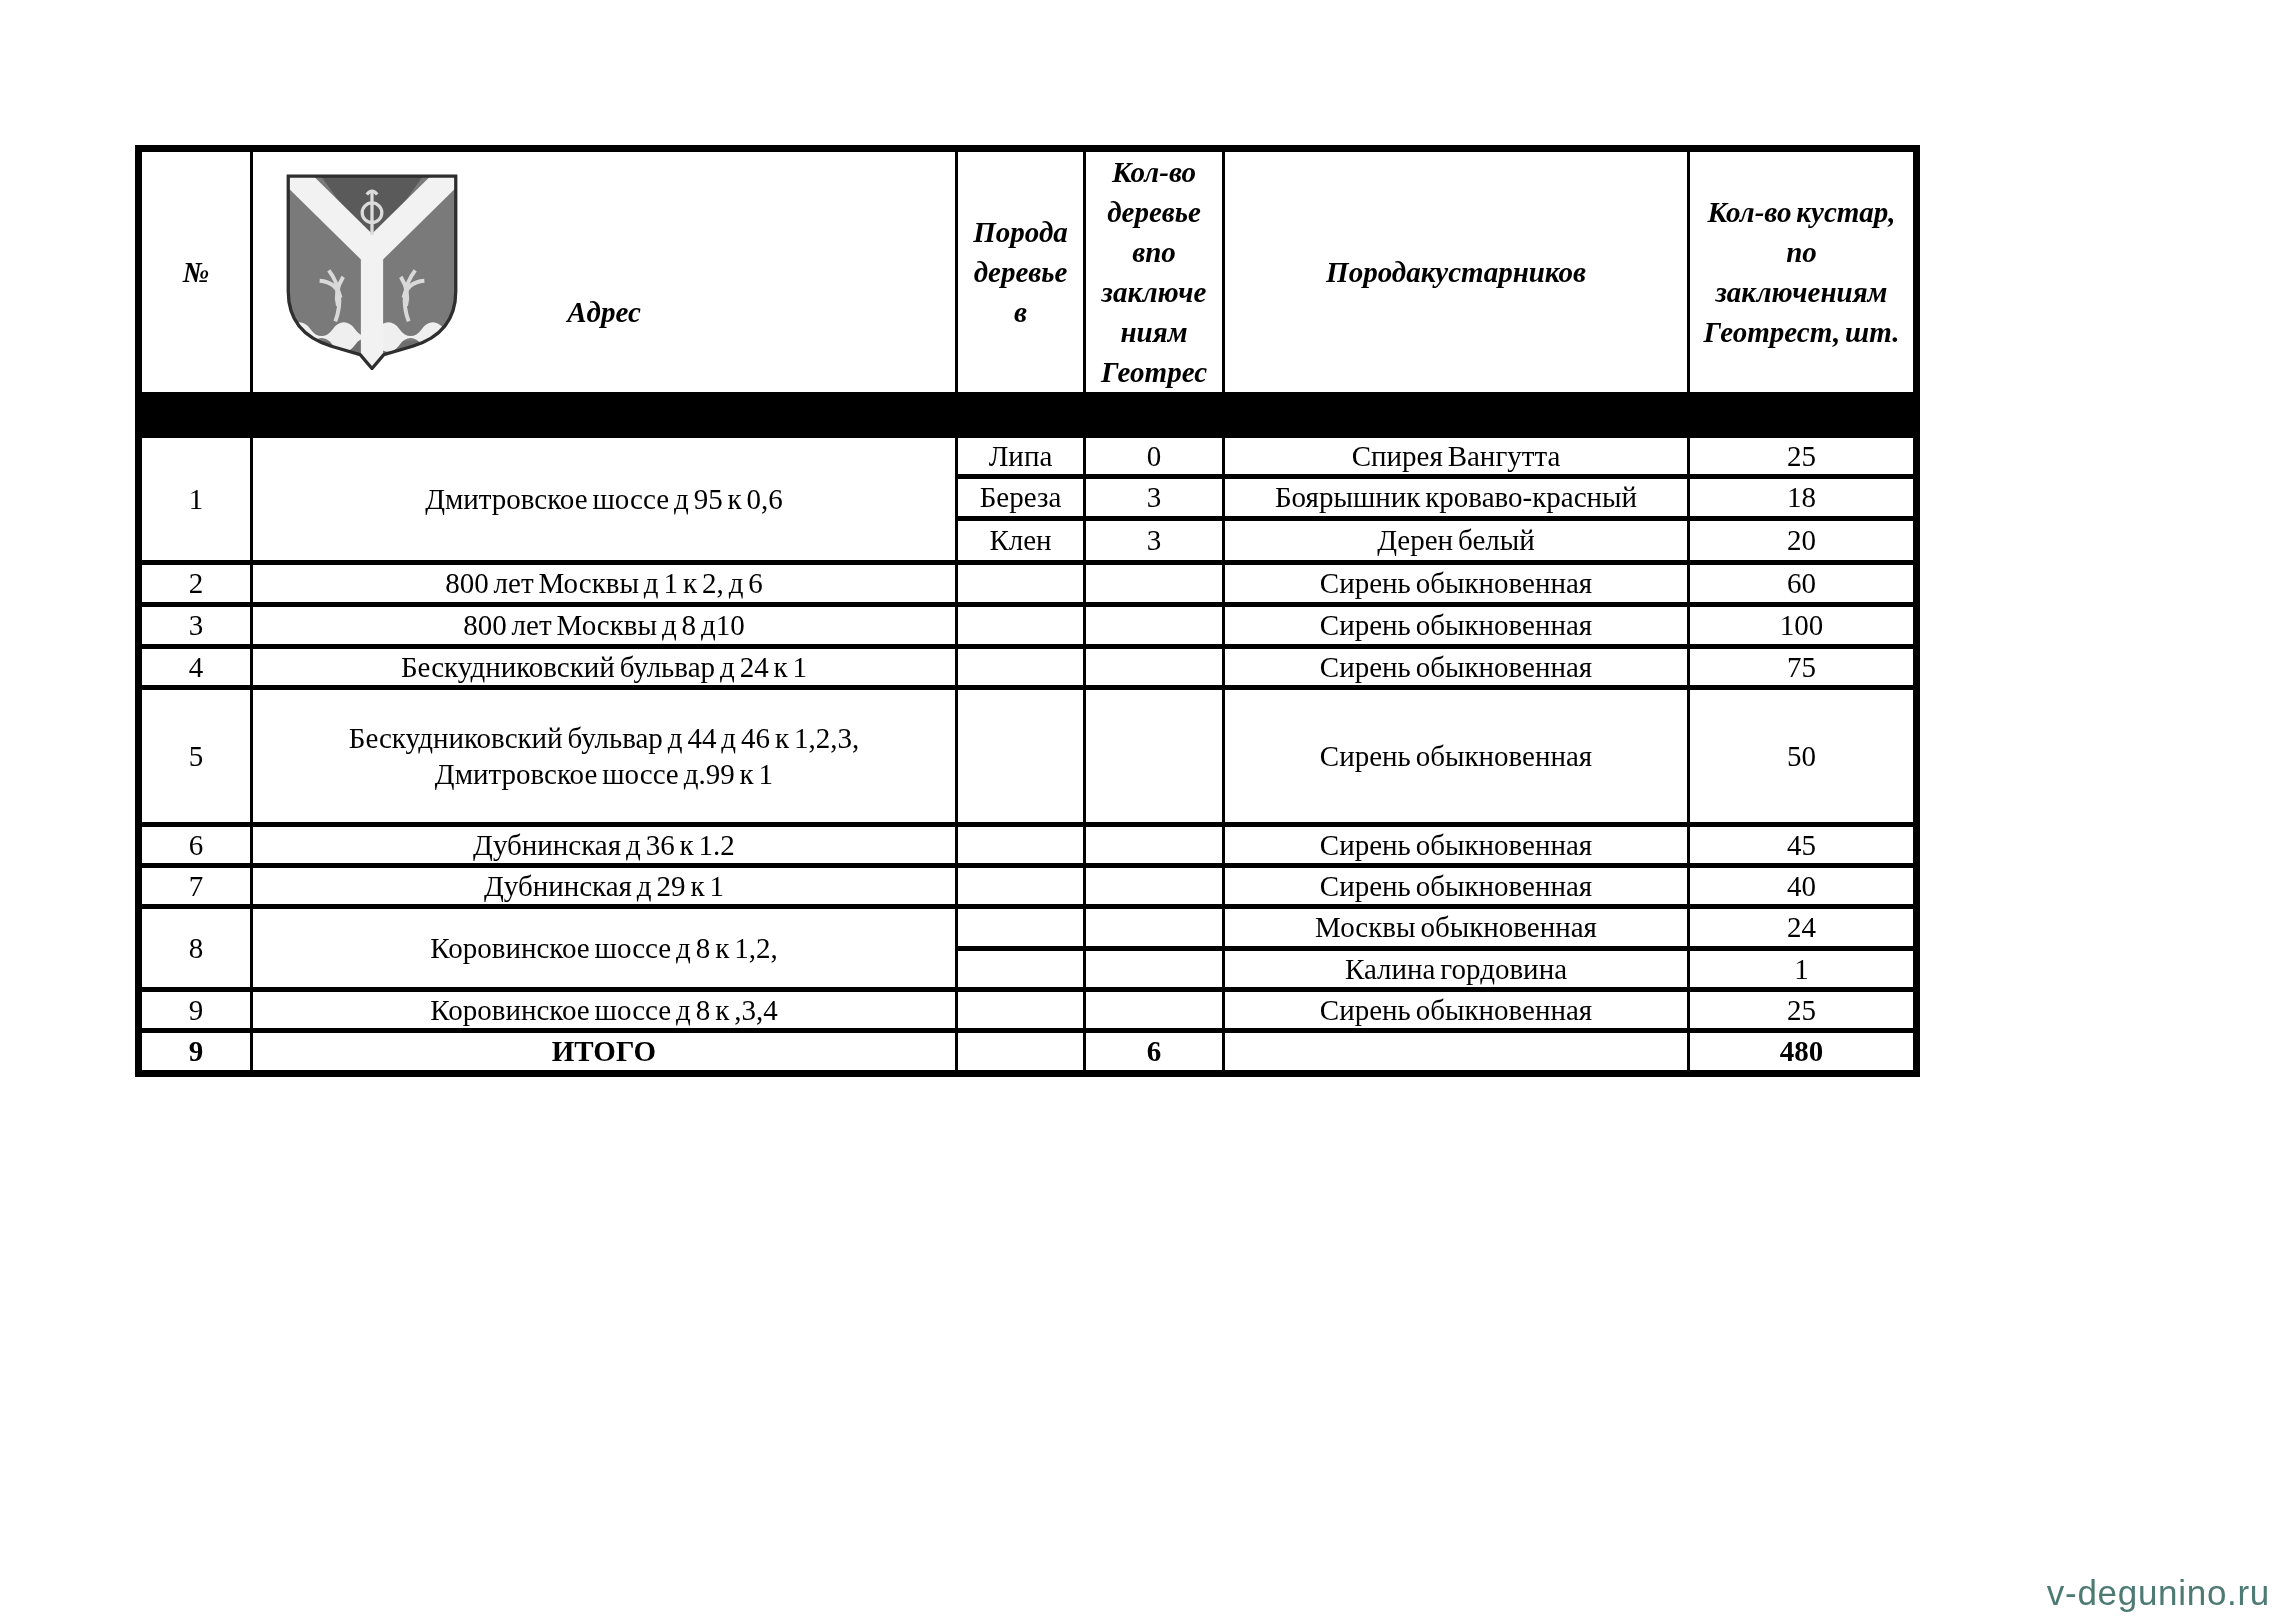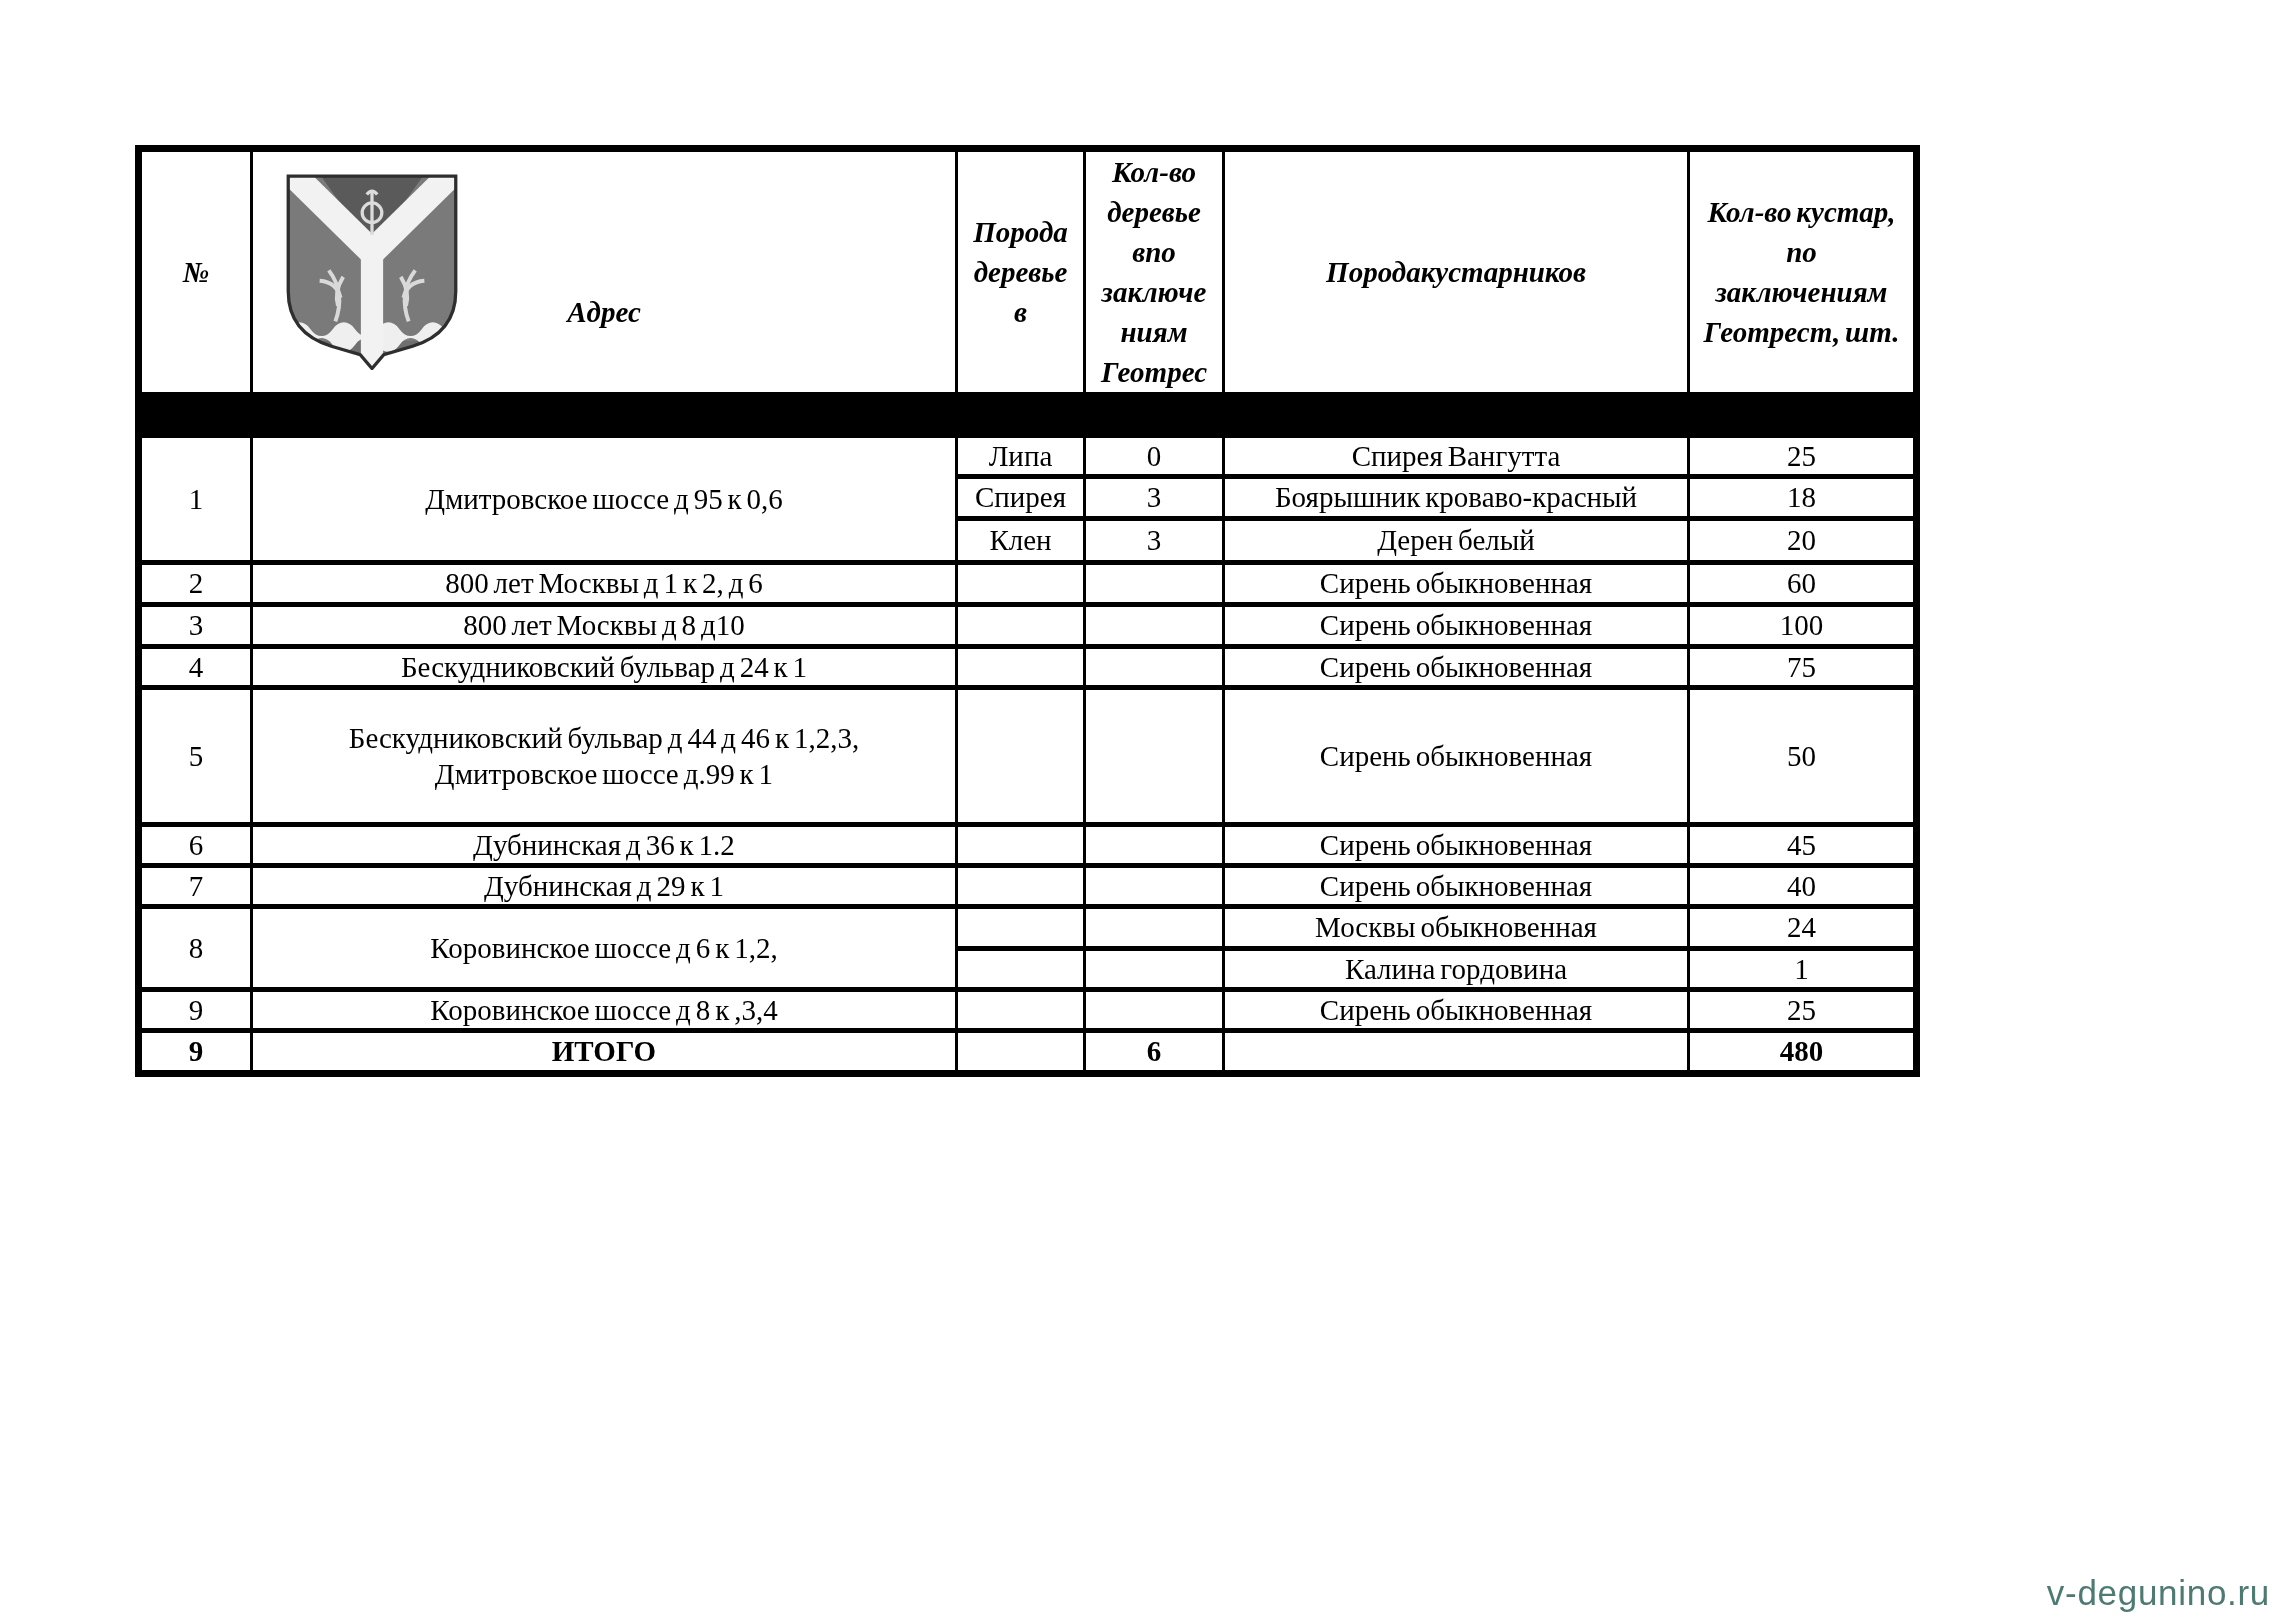--- a/index.html
+++ b/index.html
@@ -139,21 +139,21 @@
 
       <tr style="height:41px">
         <td rowspan="3">1</td>
         <td rowspan="3">Дмитровское шоссе д 95 к 0,6</td>
         <td>Липа</td>
         <td>0</td>
         <td>Спирея Вангутта</td>
         <td>25</td>
       </tr>
       <tr style="height:41px">
-        <td>Спирея</td>
+        <td>Береза</td>
         <td>3</td>
         <td>Боярышник кроваво-красный</td>
         <td>18</td>
       </tr>
       <tr style="height:44px">
         <td>Клен</td>
         <td>3</td>
         <td>Дерен белый</td>
         <td>20</td>
       </tr>
@@ -208,21 +208,21 @@
         <td>7</td>
         <td>Дубнинская д 29 к 1</td>
         <td></td>
         <td></td>
         <td>Сирень обыкновенная</td>
         <td>40</td>
       </tr>
 
       <tr style="height:35px">
         <td rowspan="2">8</td>
-        <td rowspan="2">Коровинское шоссе д 6 к 1,2,</td>
+        <td rowspan="2">Коровинское шоссе д 8 к 1,2,</td>
         <td></td>
         <td></td>
         <td>Москвы обыкновенная</td>
         <td>24</td>
       </tr>
       <tr style="height:38px">
         <td></td>
         <td></td>
         <td>Калина гордовина</td>
         <td>1</td>

